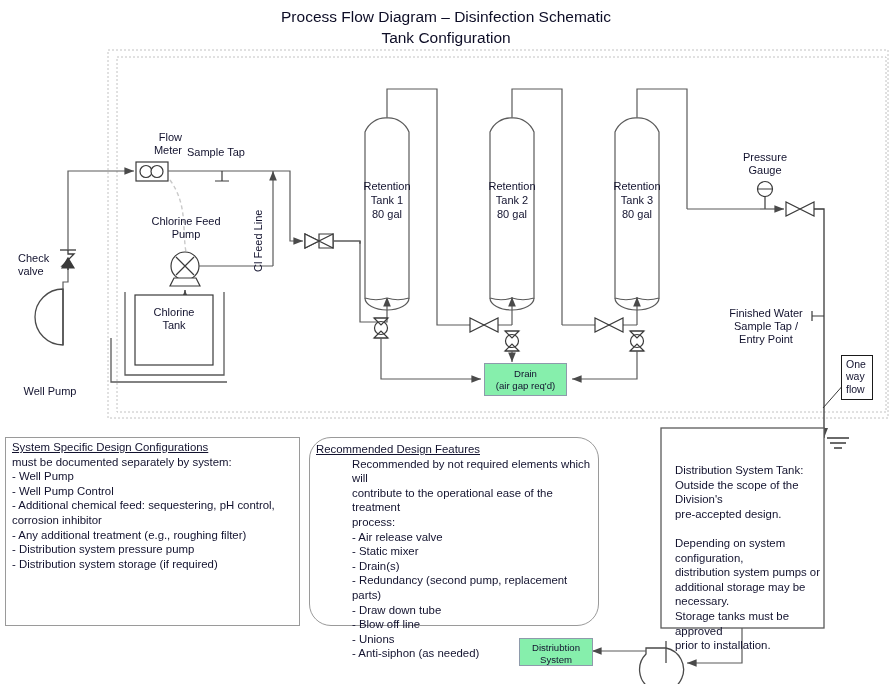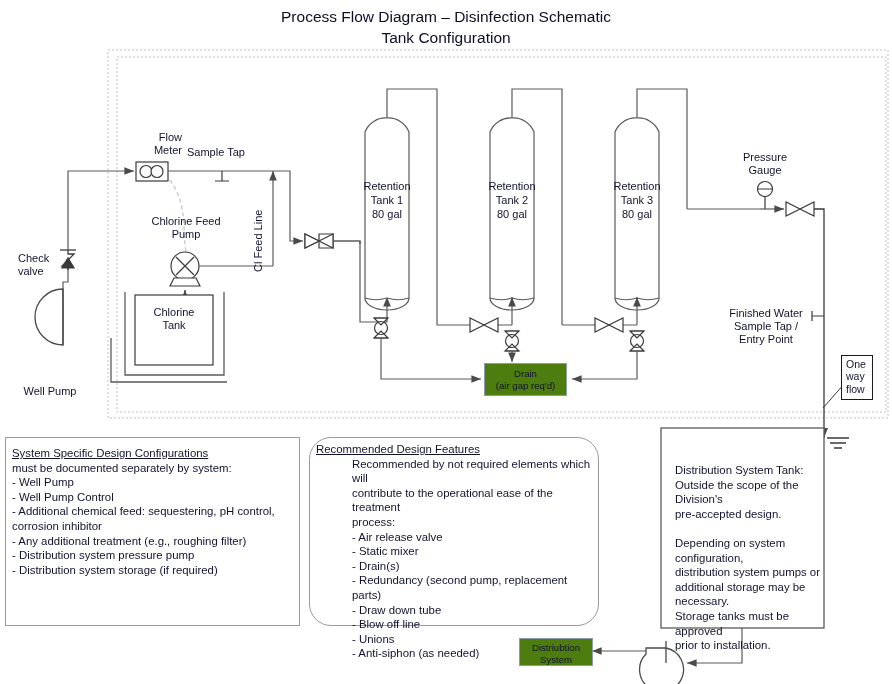--- a/index.html
+++ b/index.html
@@ -6,21 +6,21 @@
   body{font-family:"Liberation Sans","DejaVu Sans",sans-serif;color:#1a1a3a;}
   #root{position:relative;width:892px;height:684px;overflow:hidden;background:#fff;}
   #title{position:absolute;left:0;top:6px;width:892px;text-align:center;font-size:15.5px;line-height:21px;color:#0d0d26;}
   svg#canvas{position:absolute;left:0;top:0;width:892px;height:684px;}
   .txt{position:absolute;font-size:11px;line-height:13px;color:#12122e;white-space:pre;}
   .txt.c{text-align:center;}
   .vtext{position:absolute;font-size:11px;color:#12122e;transform-origin:0 0;transform:rotate(-90deg);white-space:nowrap;}
   .boxpanel{position:absolute;border:1px solid #9a9a9a;background:#fff;box-sizing:border-box;}
   .paneltext{position:absolute;font-size:11.4px;line-height:14.6px;color:#12122e;}
   .paneltext .hd{text-decoration:underline;}
-  .bluebox{position:absolute;border:1px solid #8e9aab;background:#4d7c0f;box-sizing:border-box;text-align:center;}
+  .bluebox{position:absolute;border:1px solid #8e9aab;background:#86efac;box-sizing:border-box;text-align:center;}
   .bluebox span{display:block;color:#12122e;}
   .onewaybox{position:absolute;border:1.4px solid #1a1a1a;background:#fff;box-sizing:border-box;font-size:10.5px;line-height:12.3px;color:#12122e;padding:2px 0 0 4px;}
   .tanklabel{position:absolute;text-align:center;font-size:11px;line-height:14px;color:#12122e;width:120px;}
 </style>
 </head>
 <body>
 
 <div id="root">
 
   <div id="title">
@@ -186,21 +186,21 @@
     <span>Drain</span>
     <span>(air gap req'd)</span>
   </div>
 
   <div class="bluebox" style="left:519px;top:638px;width:74px;height:28px;padding-top:3px;font-size:9.6px;line-height:11.5px;">
     <span>Distriubtion</span>
     <span>System</span>
   </div>
 
   <div class="boxpanel" style="left:5px;top:437px;width:295px;height:189px;">
-    <div class="paneltext" style="left:6px;top:8px;width:284px;">
+    <div class="paneltext" style="left:6px;top:2px;width:284px;">
       <div class="hd">System Specific Design Configurations</div>
       <div style="white-space:pre-wrap;">must be documented separately by system:
 - Well Pump
 - Well Pump Control
 - Additional chemical feed: sequestering, pH control,
 corrosion inhibitor
 - Any additional treatment (e.g., roughing filter)
 - Distribution system pressure pump
 - Distribution system storage (if required)</div>
     </div>

